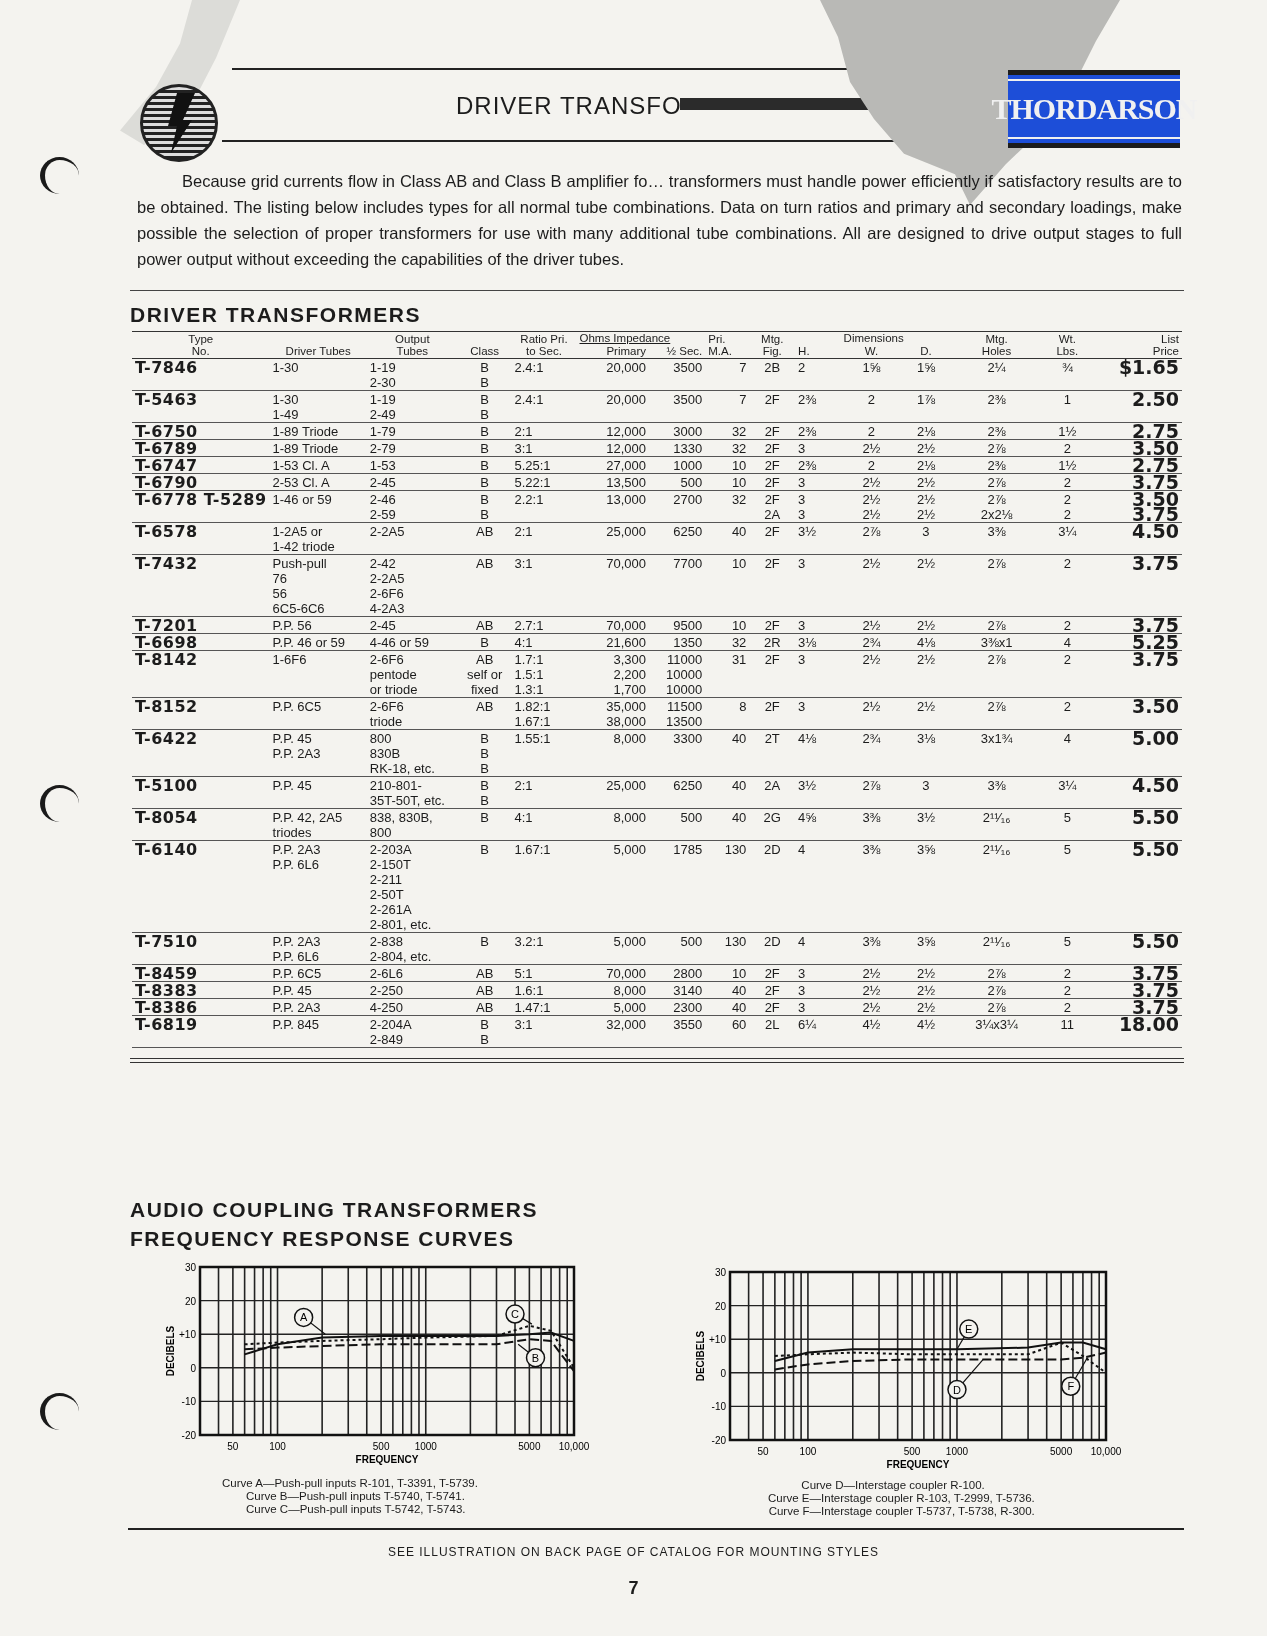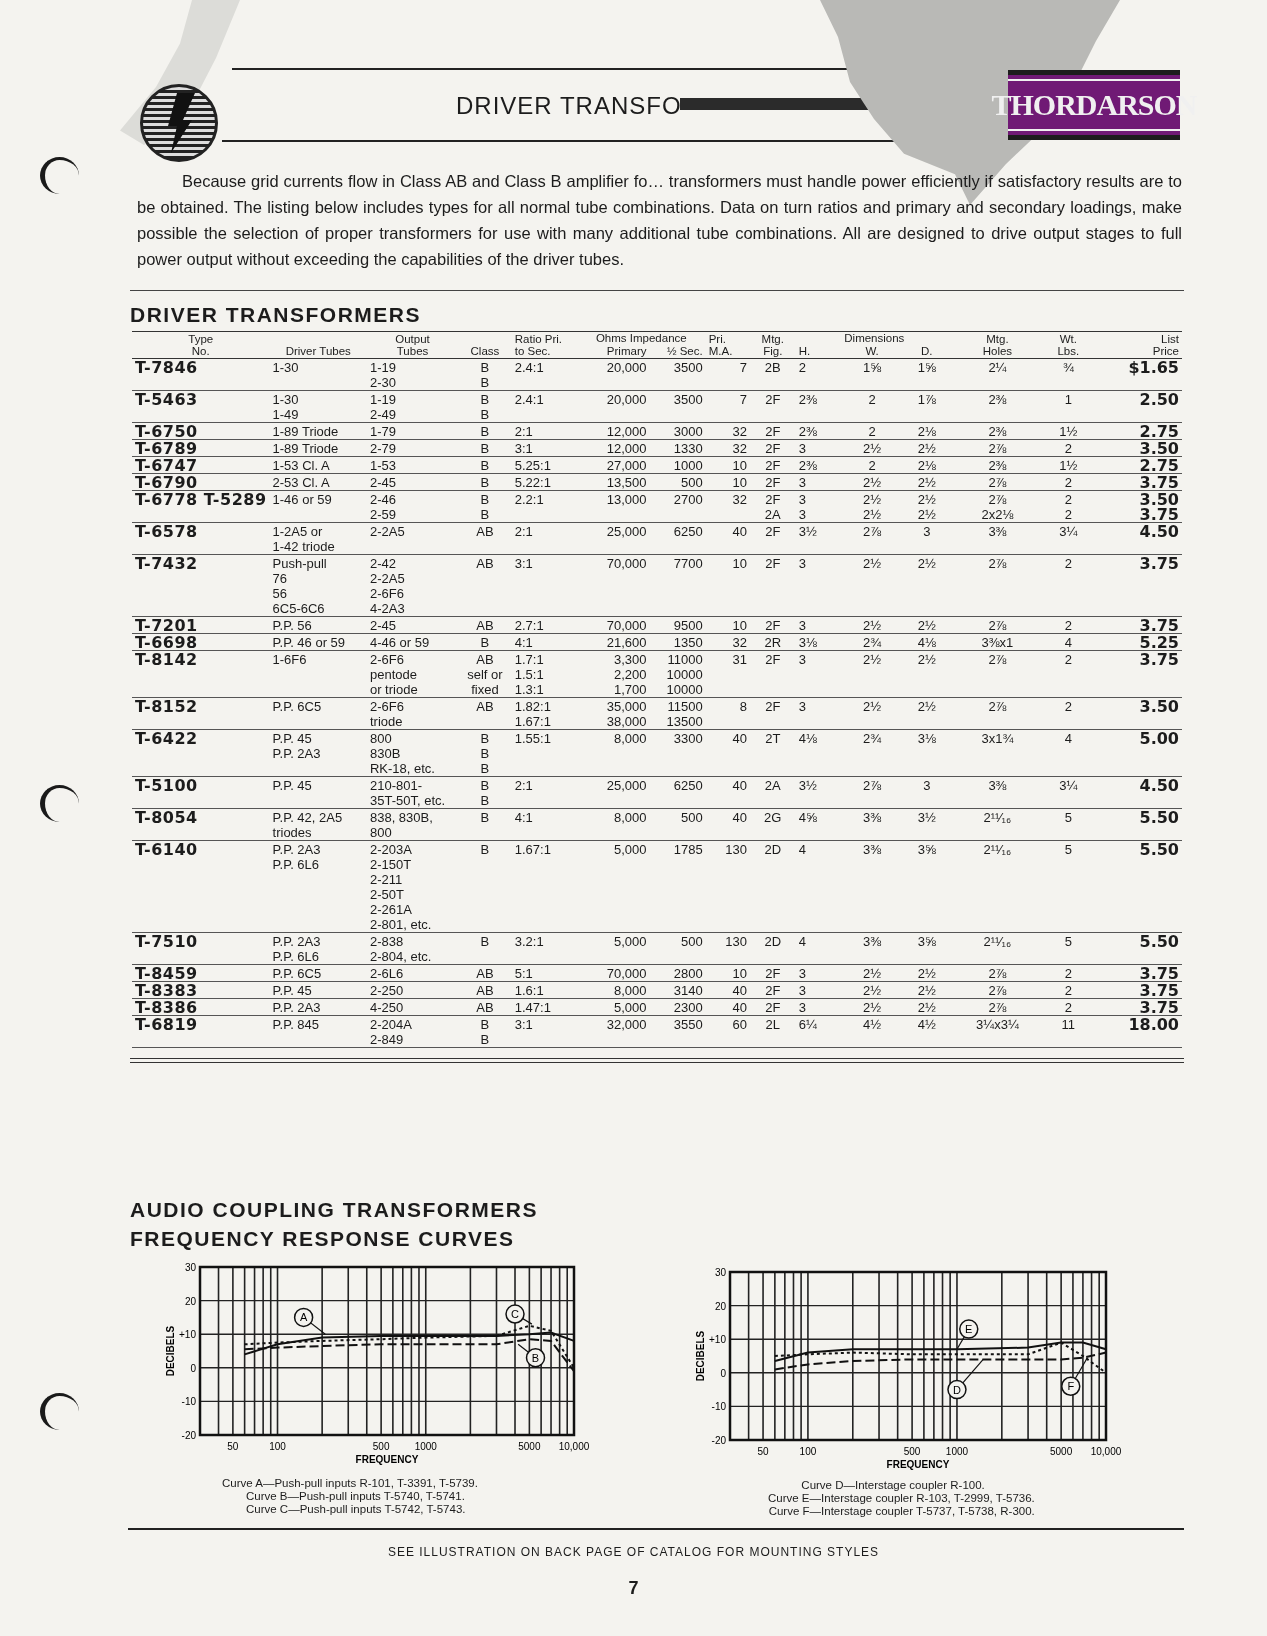--- a/index.html
+++ b/index.html
@@ -33,21 +33,21 @@
   }
   .logo-left .bolt {
     position: absolute; left: 22px; top: 6px; width: 30px; height: 60px; background: #111;
     clip-path: polygon(40% 0, 100% 0, 60% 45%, 90% 45%, 20% 100%, 40% 55%, 10% 55%);
   }
   .page-title {
     position: absolute; left: 456px; top: 92px; font-size: 24px; letter-spacing: 1px; font-weight: normal;
   }
   .title-bar { position: absolute; left: 680px; top: 98px; width: 215px; height: 12px; background: #2b2b2b; }
   .brand {
-    position: absolute; left: 1008px; top: 70px; width: 172px; height: 70px; background: #701a75;
+    position: absolute; left: 1008px; top: 70px; width: 172px; height: 78px; background: #1d4ed8;
     color: #f0f0f0; font-family: "Liberation Serif", serif; font-size: 30px; font-weight: bold;
     display: flex; align-items: center; justify-content: center; letter-spacing: -1px;
     border-top: 5px solid #1c1c1c; border-bottom: 5px solid #1c1c1c; box-sizing: border-box;
   }
   .brand::before, .brand::after {
     content: ""; position: absolute; left: 0; right: 0; height: 2px; background: #f0f0f0;
   }
   .brand::before { top: 4px; } .brand::after { bottom: 4px; }
   .intro {
     position: absolute; left: 137px; top: 168px; width: 1045px; font-size: 16.5px; line-height: 26px;
@@ -60,21 +60,21 @@
   table.drivers {
     position: absolute; left: 132px; top: 331px; width: 1050px; border-collapse: collapse; font-size: 13px;
   }
   table.drivers th {
     font-weight: normal; font-size: 11.5px; line-height: 12px; vertical-align: bottom; padding: 0 3px 1px;
     border-top: 1.5px solid #333; border-bottom: 1.5px solid #333;
   }
   table.drivers td { vertical-align: top; padding: 1px 3px 0; line-height: 15px; }
   table.drivers tr.row td { border-bottom: 1px solid #555; }
   td.type { font-weight: 900; font-size: 16px; font-family: "DejaVu Sans", sans-serif; letter-spacing: 0.5px; white-space: nowrap; }
-  td.price { font-weight: 900; font-size: 16px; font-family: "DejaVu Sans", sans-serif; text-align: right; }
+  td.price { font-weight: 900; font-size: 19px; font-family: "DejaVu Sans", sans-serif; text-align: right; }
   td.num { text-align: right; }
   td.ctr { text-align: center; }
   .ml { white-space: pre-line; }
   .double-rule { position: absolute; left: 130px; width: 1054px; height: 5px; border-top: 1.5px solid #333; border-bottom: 1.5px solid #333; box-sizing: border-box; }
   .chart-box { position: absolute; }
   .chart-box svg { overflow: visible; }
   .caption { position: absolute; font-size: 11.5px; line-height: 13px; }
   .footer-note { position: absolute; left: 0; width: 1267px; top: 1545px; text-align: center; font-size: 12px; letter-spacing: 1px; }
   .page-num { position: absolute; left: 0; width: 1267px; top: 1578px; text-align: center; font-size: 18px; font-weight: bold; }
 </style>
@@ -103,23 +103,23 @@
 
 <table class="drivers">
   <thead>
     <tr>
       <th rowspan="2" class="ml" style="text-align:center;width:70px;">Type
 No.</th>
       <th rowspan="2" style="text-align:center;width:98px;">Driver Tubes</th>
       <th rowspan="2" class="ml" style="text-align:center;width:90px;">Output
 Tubes</th>
       <th rowspan="2" style="text-align:center;width:50px;">Class</th>
-      <th rowspan="2" class="ml" style="text-align:left;width:62px;">Ratio Pri.
+      <th rowspan="2" class="ml" style="text-align:center;width:62px;">Ratio Pri.
 to Sec.</th>
-      <th colspan="2" style="border-bottom:none;text-align:center;">Ohms Impedance</th>
+      <th colspan="2" style="border-bottom:none;text-align:left;text-decoration:underline;">Ohms Impedance</th>
       <th rowspan="2" class="ml" style="text-align:left;width:40px;">Pri.
 M.A.</th>
       <th rowspan="2" class="ml" style="text-align:center;width:42px;">Mtg.
 Fig.</th>
       <th colspan="3" style="border-bottom:none;text-align:center;">Dimensions</th>
       <th rowspan="2" class="ml" style="text-align:center;width:88px;">Mtg.
 Holes</th>
       <th rowspan="2" class="ml" style="text-align:center;width:50px;">Wt.
 Lbs.</th>
       <th rowspan="2" class="ml" style="text-align:right;width:85px;">List

